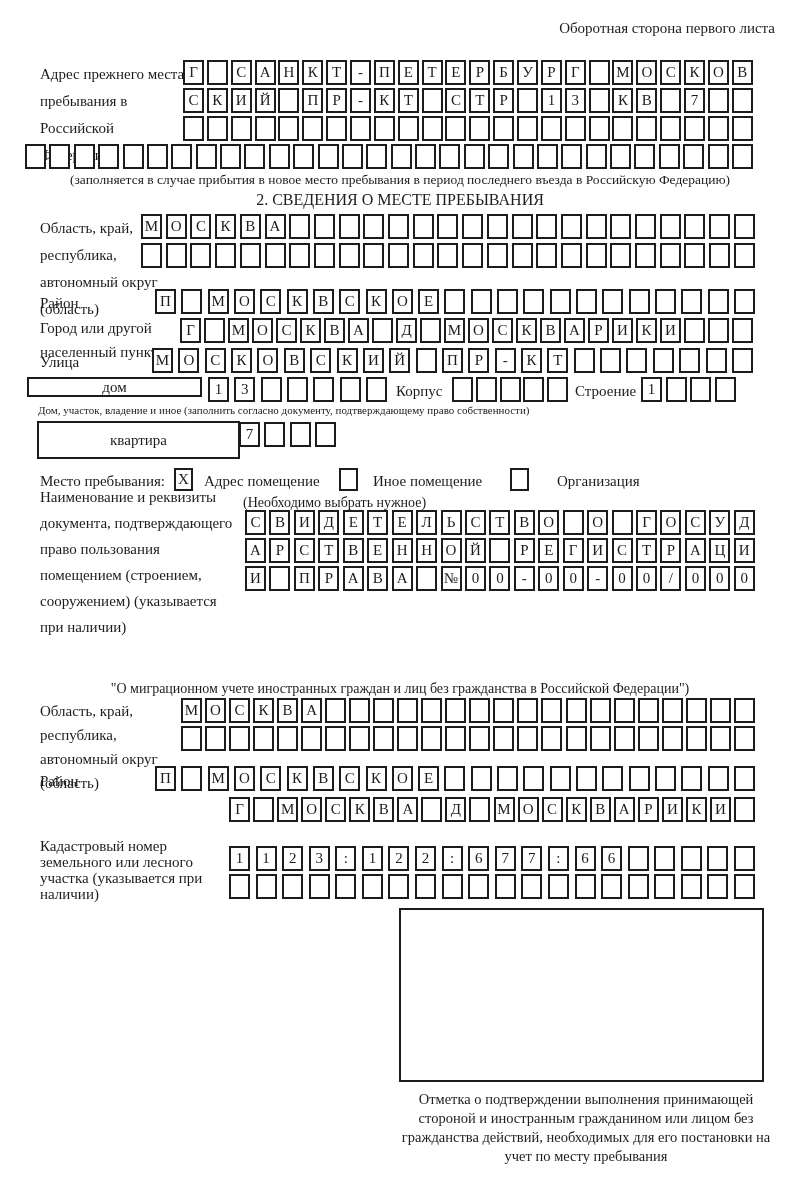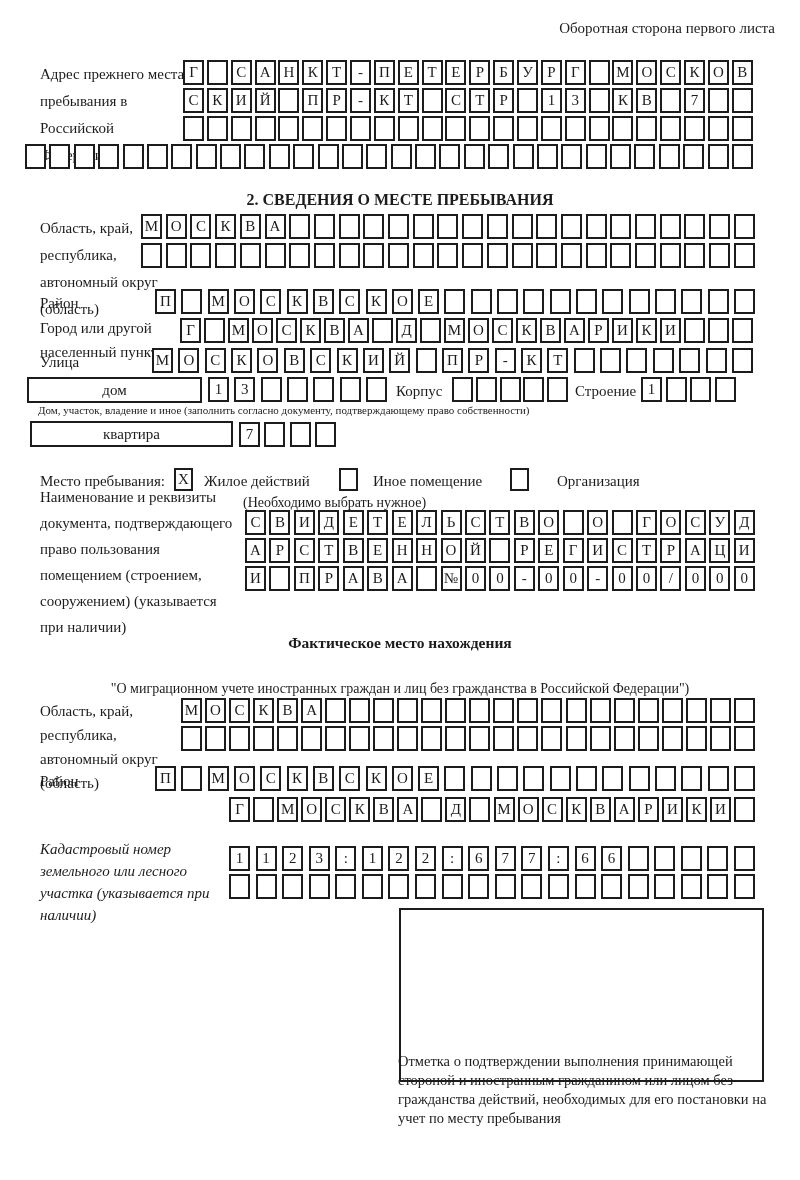--- a/index.html
+++ b/index.html
@@ -1,24 +1,24 @@
 <!DOCTYPE html>
 <html><head>
 <meta charset="utf-8">
 <style>
   html,body{margin:0;padding:0;background:#fff;}
   #page{position:relative;width:800px;height:1180px;background:#fff;overflow:hidden;
         font-family:"Liberation Serif","DejaVu Serif",serif;color:#1c1c1c;}
   .lbl{position:absolute;font-size:15px;line-height:27px;}
   .lbl.tight{line-height:24px;}
   .lbl.doc{line-height:26px;}
-  .lbl.kad{line-height:22px;font-style:italic;}
+  .lbl.kad{line-height:16px;}
   .note{position:absolute;font-size:14px;}
   .center{left:0;width:100%;text-align:center;}
-  .title{position:absolute;font-size:16px;font-weight:bold;left:0;width:100%;text-align:center;}
+  .title{position:absolute;font-size:16px;font-weight:normal;left:0;width:100%;text-align:center;}
   .cellrow{position:absolute;display:flex;justify-content:space-between;}
   .cell{flex:none;width:21px;height:25px;box-sizing:border-box;border:2px solid #1c1c1c;
         display:flex;align-items:center;justify-content:center;font-size:15px;background:#fff;}
   .labelbox{position:absolute;box-sizing:border-box;border:2px solid #1c1c1c;display:flex;
         align-items:center;justify-content:center;font-size:15px;background:#fff;}
   .cellbox{position:absolute;width:19px;height:23px;box-sizing:border-box;border:2px solid #1c1c1c;
         display:flex;align-items:center;justify-content:center;font-size:15px;background:#fff;}
   .stampbox{position:absolute;box-sizing:border-box;border:2px solid #1c1c1c;background:#fff;}
 </style>
 </head>
@@ -132,20 +132,21 @@
       <span class="cell"></span>
       <span class="cell"></span>
       <span class="cell"></span>
       <span class="cell"></span>
       <span class="cell"></span>
       <span class="cell"></span>
       <span class="cell"></span>
       <span class="cell"></span>
       <span class="cell"></span>
     </div>
+  <div class="note center" style="top:172px;font-size:13.5px">(заполняется в случае прибытия в новое место пребывания в период последнего въезда в Российскую Федерацию)</div>
 
   <div class="title" style="top:191px">2. СВЕДЕНИЯ О МЕСТЕ ПРЕБЫВАНИЯ</div>
 
   <div class="lbl" style="left:40px;top:215px;width:120px">Область, край, республика, автономный округ (область)</div>
   <div class="cellrow" style="left:141px;top:214px;width:614px">
       <span class="cell">М</span>
       <span class="cell">О</span>
       <span class="cell">С</span>
       <span class="cell">К</span>
       <span class="cell">В</span>
@@ -273,21 +274,21 @@
       <span class="cell">Т</span>
       <span class="cell"></span>
       <span class="cell"></span>
       <span class="cell"></span>
       <span class="cell"></span>
       <span class="cell"></span>
       <span class="cell"></span>
       <span class="cell"></span>
     </div>
 
-  <div class="labelbox" style="left:27px;top:377px;width:175px;height:26px">дом</div>
+  <div class="labelbox" style="left:27px;top:377px;width:175px;height:20px">дом</div>
   <div class="cellrow" style="left:208px;top:377px;width:179px">
       <span class="cell">1</span>
       <span class="cell">3</span>
       <span class="cell"></span>
       <span class="cell"></span>
       <span class="cell"></span>
       <span class="cell"></span>
       <span class="cell"></span>
     </div>
   <span class="lbl" style="left:396px;top:378px">Корпус</span>
@@ -300,31 +301,31 @@
     </div>
   <span class="lbl" style="left:575px;top:378px">Строение</span>
   <div class="cellrow" style="left:641px;top:377px;width:95px">
       <span class="cell">1</span>
       <span class="cell"></span>
       <span class="cell"></span>
       <span class="cell"></span>
     </div>
   <div class="note" style="left:38px;top:404px;font-size:11px">Дом, участок, владение и иное (заполнить согласно документу, подтверждающему право собственности)</div>
 
-  <div class="labelbox" style="left:30px;top:421px;width:203px;height:26px">квартира</div>
+  <div class="labelbox" style="left:37px;top:421px;width:203px;height:38px">квартира</div>
   <div class="cellrow" style="left:239px;top:422px;width:97px">
       <span class="cell">7</span>
       <span class="cell"></span>
       <span class="cell"></span>
       <span class="cell"></span>
     </div>
 
   <span class="lbl" style="left:40px;top:468px">Место пребывания:</span>
   <span class="cellbox" style="left:174px;top:468px">X</span>
-  <span class="lbl" style="left:204px;top:468px">Жилое действий</span>
+  <span class="lbl" style="left:204px;top:468px">Адрес помещение</span>
   <span class="cellbox" style="left:339px;top:468px"></span>
   <span class="lbl" style="left:373px;top:468px">Иное помещение</span>
   <span class="cellbox" style="left:510px;top:468px"></span>
   <span class="lbl" style="left:557px;top:468px">Организация</span>
   <div class="note" style="left:243px;top:495px">(Необходимо выбрать нужное)</div>
 
   <div class="lbl doc" style="left:40px;top:484px;width:200px">Наименование и реквизиты документа, подтверждающего право пользования помещением (строением, сооружением) (указывается при наличии)</div>
   <div class="cellrow" style="left:245px;top:510px;width:510px">
       <span class="cell">С</span>
       <span class="cell">В</span>
@@ -388,21 +389,20 @@
       <span class="cell">0</span>
       <span class="cell">-</span>
       <span class="cell">0</span>
       <span class="cell">0</span>
       <span class="cell">/</span>
       <span class="cell">0</span>
       <span class="cell">0</span>
       <span class="cell">0</span>
     </div>
 
-  <div class="title" style="top:634px;font-size:15.5px">Фактическое место нахождения</div>
   <div class="note center" style="top:681px">"О миграционном учете иностранных граждан и лиц без гражданства в Российской Федерации")</div>
 
   <div class="lbl tight" style="left:40px;top:699px;width:135px">Область, край, республика, автономный округ (область)</div>
   <div class="cellrow" style="left:181px;top:698px;width:574px">
       <span class="cell">М</span>
       <span class="cell">О</span>
       <span class="cell">С</span>
       <span class="cell">К</span>
       <span class="cell">В</span>
       <span class="cell">А</span>
@@ -544,15 +544,15 @@
       <span class="cell"></span>
       <span class="cell"></span>
       <span class="cell"></span>
       <span class="cell"></span>
       <span class="cell"></span>
       <span class="cell"></span>
       <span class="cell"></span>
     </div>
 
   <div class="stampbox" style="left:399px;top:908px;width:365px;height:174px"></div>
-  <div class="note" style="left:398px;top:1052px;width:376px;text-align:left;font-size:14.5px;line-height:19px">Отметка о подтверждении выполнения принимающей стороной и иностранным гражданином или лицом без гражданства действий, необходимых для его постановки на учет по месту пребывания</div>
+  <div class="note" style="left:398px;top:1090px;width:376px;text-align:center;font-size:14.5px;line-height:19px">Отметка о подтверждении выполнения принимающей стороной и иностранным гражданином или лицом без гражданства действий, необходимых для его постановки на учет по месту пребывания</div>
 
 </div>
 
 </body></html>

